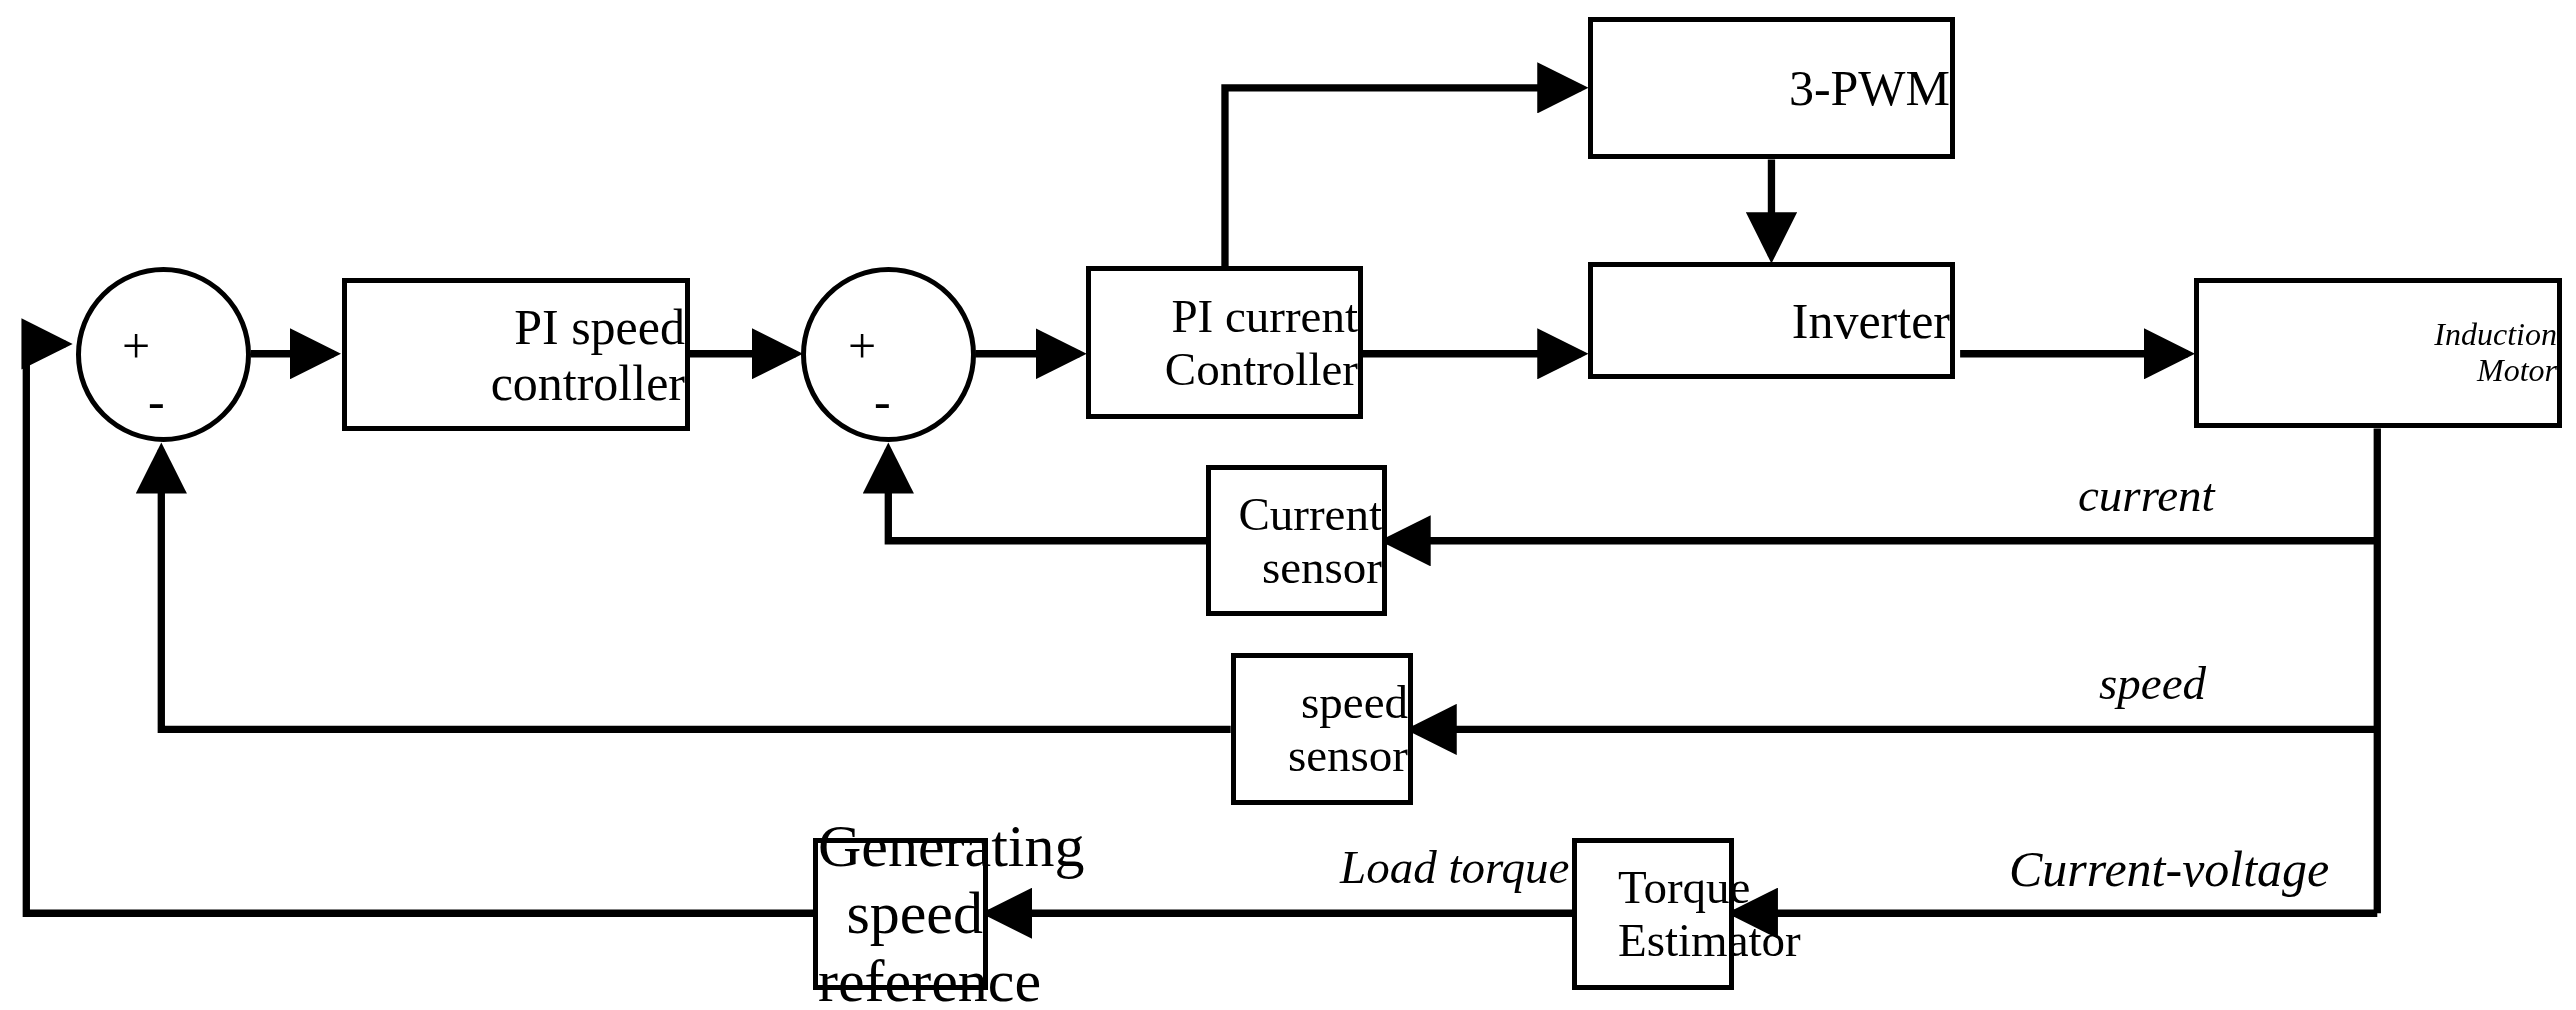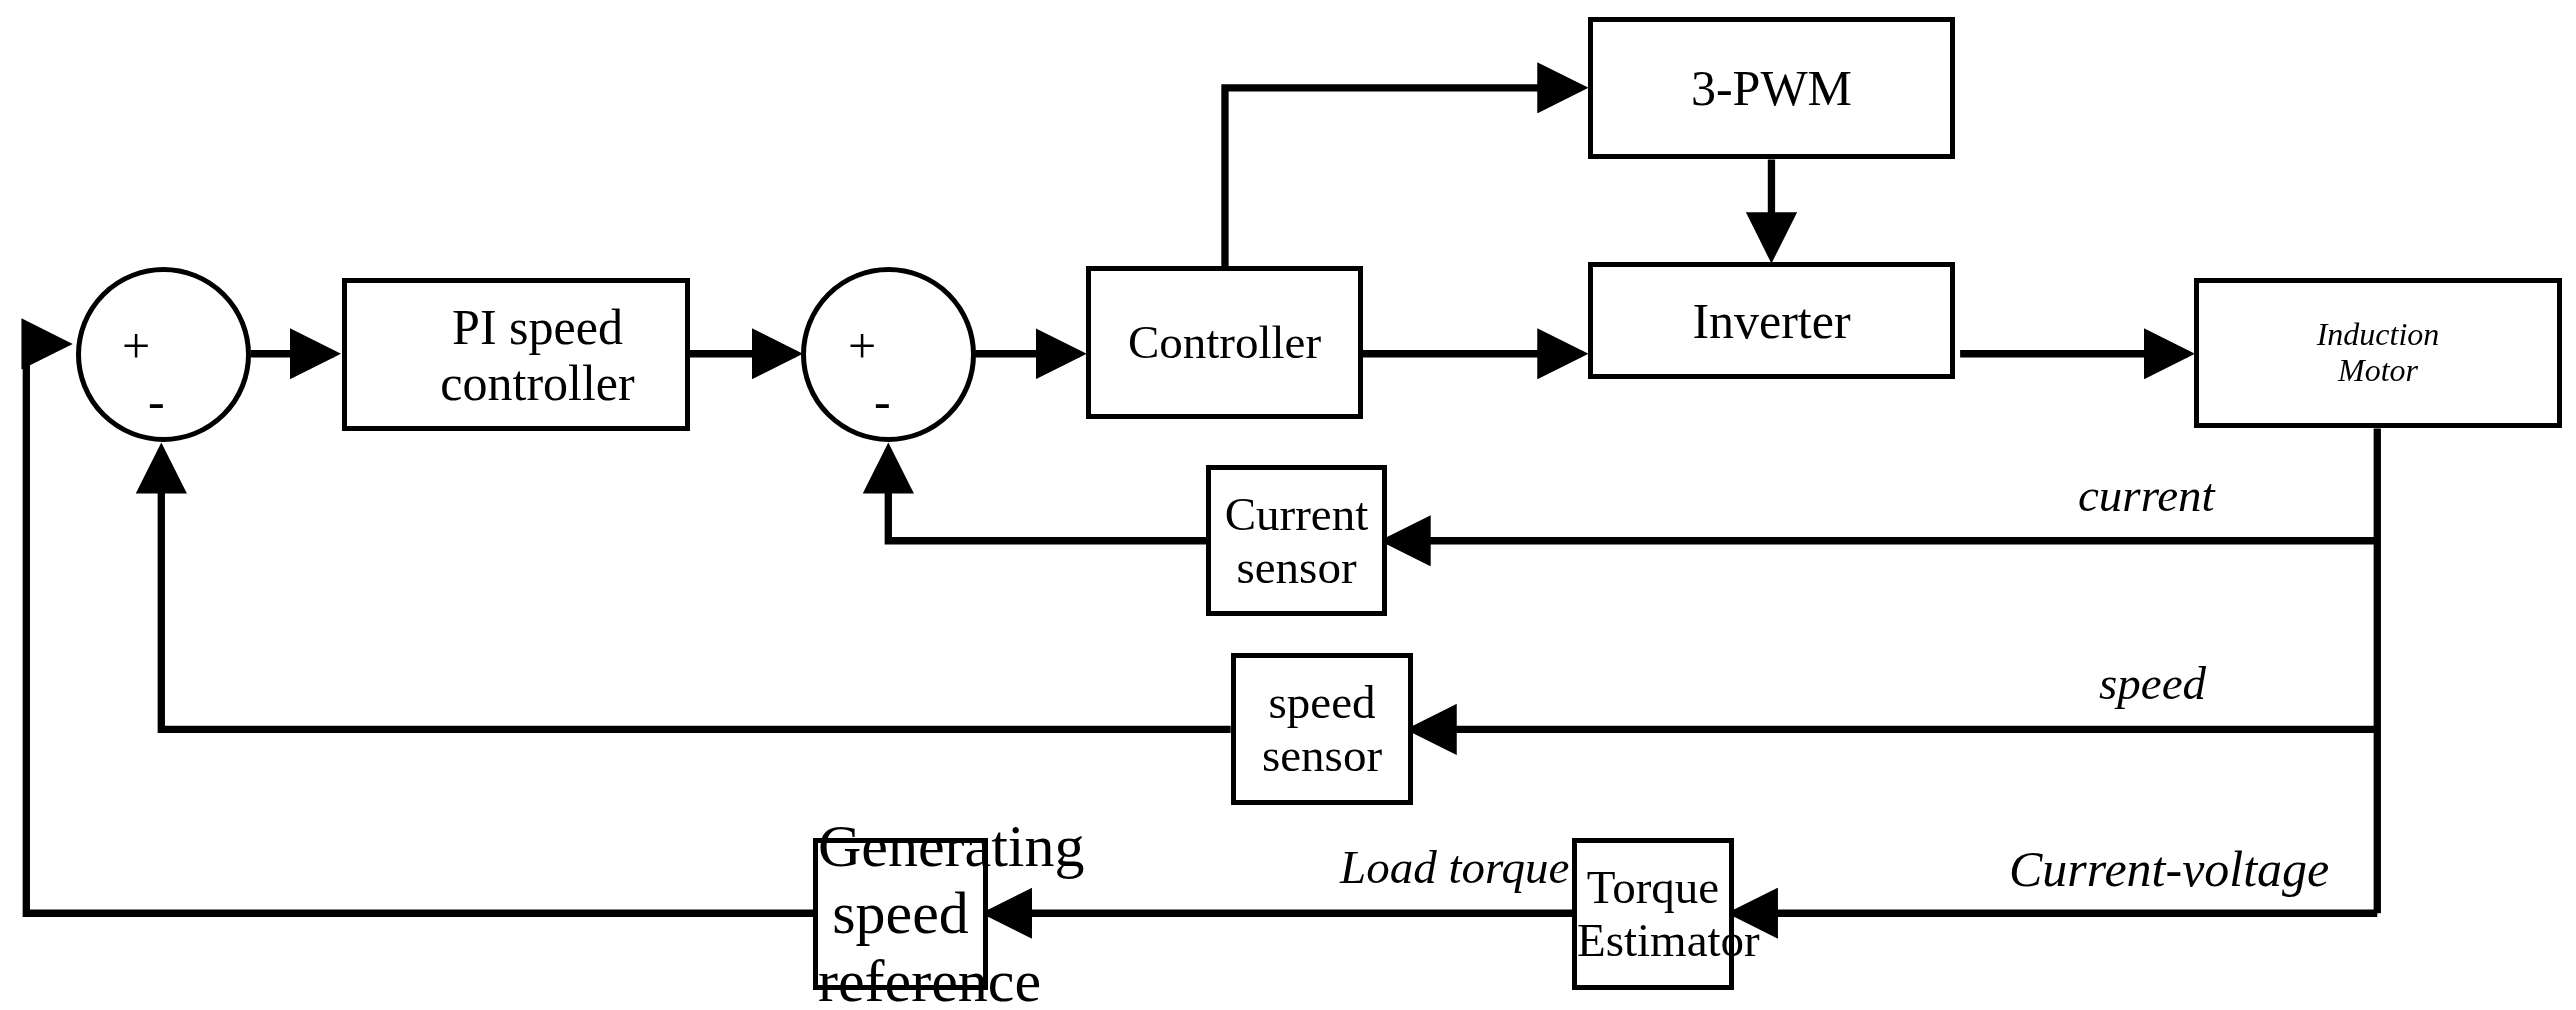--- a/index.html
+++ b/index.html
@@ -19,21 +19,21 @@
     height:1010px;
   }
   .blk{
     position:absolute;
     box-sizing:border-box;
     background:#ffffff;
     border:5.7px solid #000000;
     display:flex;
     align-items:center;
     justify-content:center;
-    text-align:center;
+    text-align:right;
     line-height:1.12;
     font-family:"Liberation Serif", serif;
     color:#000000;
     z-index:3;
   }
   .blk span{display:block;width:100%;}
   .sum{
     position:absolute;
     box-sizing:border-box;
     background:#ffffff;
@@ -109,20 +109,21 @@
 
   <div class="blk" style="left:342px; top:278px; width:348px; height:153px; font-size:50px;padding-left:43px;">
     <span>
       <span>PI speed</span>
       <span>controller</span>
     </span>
   </div>
 
   <div class="blk" style="left:1086px; top:266px; width:277px; height:153px; font-size:47px;">
     <span>
+      <span>PI current</span>
       <span>Controller</span>
     </span>
   </div>
 
   <div class="blk" style="left:1588px; top:17px; width:367px; height:142px; font-size:50px;">
     <span>3-PWM</span>
   </div>
 
   <div class="blk" style="left:1588px; top:262px; width:367px; height:117px; font-size:50px;">
     <span>Inverter</span>
@@ -146,21 +147,21 @@
     <span>speed sensor</span>
   </div>
 
   <div class="blk" style="left:813px; top:838px; width:175px; height:152px; font-size:60px;">
     <span>
       <span>Generating speed</span>
       <span>reference</span>
     </span>
   </div>
 
-  <div class="blk" style="left:1572px; top:838px; width:162px; height:152px; font-size:47px;">
+  <div class="blk" style="left:1572px; top:838px; width:162px; height:152px; font-size:47px;padding-left:41px;">
     <span>
       <span>Torque</span>
       <span>Estimator</span>
     </span>
   </div>
 
   <div class="sum" style="left:76px; top:267px; width:175px; height:175px;"></div>
   <div class="sign" style="left:122px; top:321px; font-size:50px;">+</div>
   <div class="sign" style="left:148px; top:376px; font-size:50px;">-</div>
 

